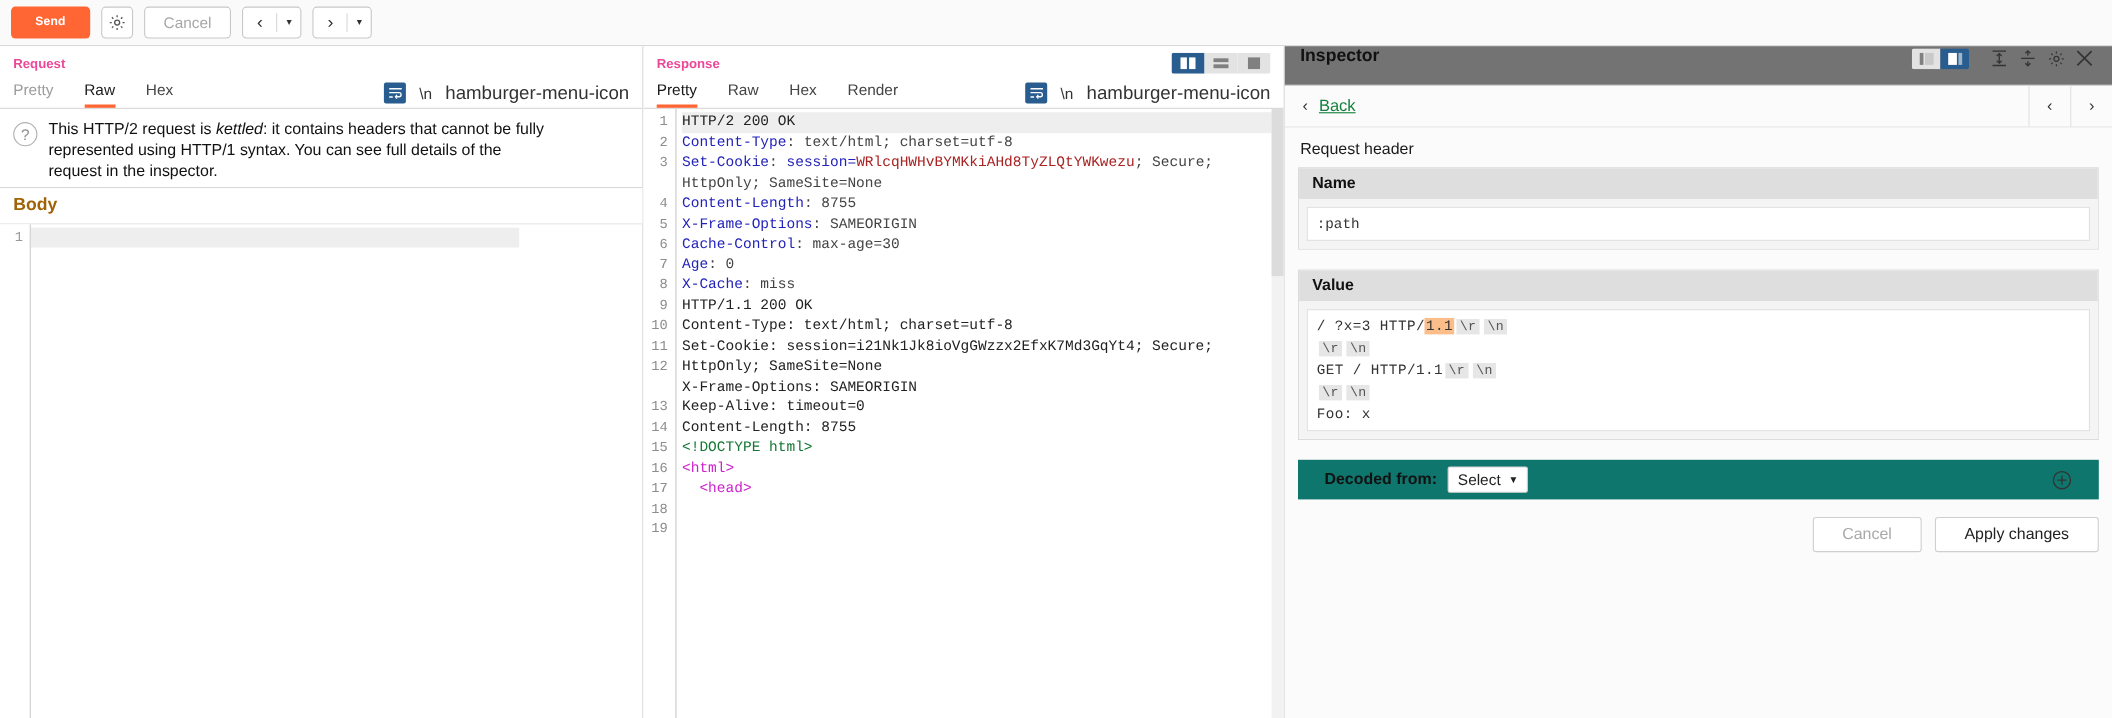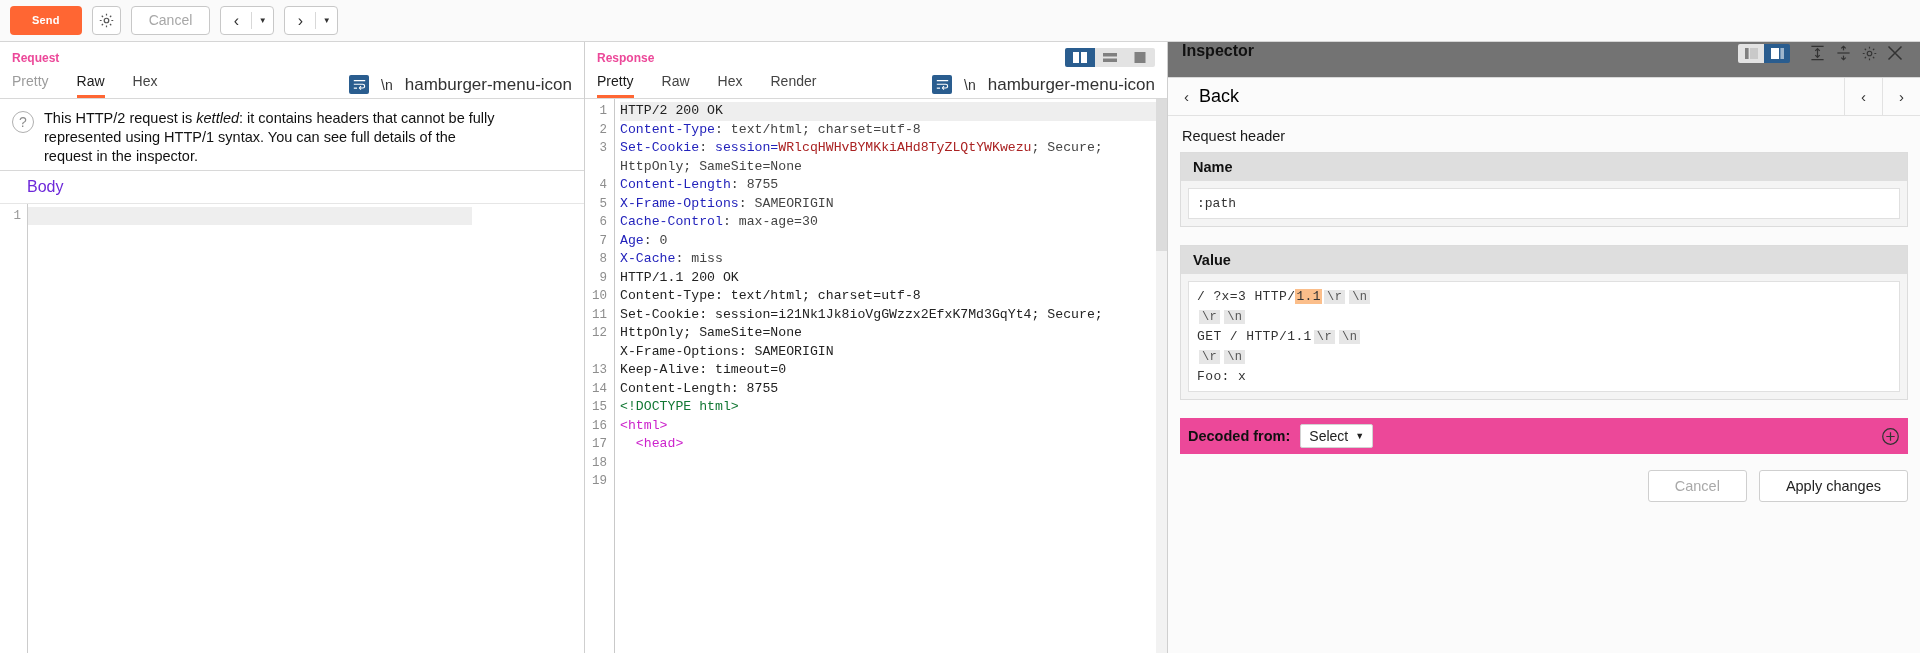--- a/index.html
+++ b/index.html
@@ -107,22 +107,22 @@
   }
   .kettle-body { font-size: 14.5px; line-height: 19px; color: #111; max-width: 455px; }
   .kettle-body em { font-style: italic; }
   .kettle-why { font-weight: bold; margin-top: 14px; font-size: 14.5px; }
   .kettle-list { margin: 7px 0 0 0; padding-left: 22px; }
   .kettle-list li { font-size: 14.5px; line-height: 21px; margin-bottom: 1px; }
   .mono-hl { font-family: "Liberation Mono", monospace; font-size: 12.5px; background: #ededed; padding: 1px 2px; }
 
   .body-header {
     border-top: 1px solid #d8d8d8; border-bottom: 1px solid #e6e6e6;
-    font-size: 16px; font-weight: normal; color: #6d28d9;
-    padding: 7px 0 7px 27px; background: #fff;
+    font-size: 16px; font-weight: bold; color: #a16207;
+    padding: 7px 0 7px 12px; background: #fff;
   }
   .editor { flex: 1; display: flex; min-height: 0; font-family: "Liberation Mono", monospace; font-size: 13px; }
   .gutter {
     width: 28px; min-width: 28px; text-align: right; padding-right: 6px; padding-top: 3px;
     color: #999; border-right: 1px solid #cccccc; background: #fff; font-size: 12.5px; line-height: 18.5px;
   }
   .code { flex: 1; padding-top: 3px; line-height: 18.5px; overflow: hidden; position: relative; }
   .body-first-line { height: 18px; background: #eeeeee; width: 444px; }
 
   
@@ -162,21 +162,21 @@
   .it-btn { width: 26px; height: 19px; display:flex; align-items:center; justify-content:center; cursor:pointer; background:#e3e3e3; }
   .it-btn.sel { background: #2a5d8f; }
   .ia-ic { width: 26px; height: 22px; display: flex; align-items: center; justify-content: center; cursor: pointer; color: #333; }
 
   .insp-subbar {
     display: flex; align-items: center; height: 38px;
     border-bottom: 1px solid #e2e2e2; background: #fbfbfb;
   }
   .back-link { display: flex; align-items: center; gap: 10px; padding-left: 16px; cursor: pointer; }
   .back-chev { font-size: 15px; color: #333; }
-  .back-txt { font-size: 18px; color: #000000; }
+  .back-txt { font-size: 15px; color: #15803d; text-decoration: underline; }
   .insp-nav { margin-left: auto; display: flex; height: 100%; }
   .insp-nav .nb {
     width: 38px; display: flex; align-items: center; justify-content: center;
     border-left: 1px solid #e2e2e2; cursor: pointer; font-size: 15px; color: #333;
   }
 
   .insp-body { flex: 1; overflow: hidden; padding: 0 12px; background: #fbfbfb; position: relative; }
   .insp-label { font-size: 14.5px; color: #1a1a1a; padding: 12px 0 8px 2px; }
   .card { border: 1px solid #dcdcdc; background: #fff; margin-bottom: 18px; }
   .card-head { background: #dedede; font-weight: bold; font-size: 14.5px; color: #111; padding: 6px 12px; }
@@ -184,22 +184,22 @@
   .field {
     background: #fff; border: 1px solid #e0e0e0;
     font-family: "Liberation Mono", monospace; font-size: 13px; color: #333;
     padding: 5px 8px; line-height: 19px;
   }
   .field.multiline { min-height: 86px; letter-spacing: .4px; }
   .esc { background: #e6e6e6; color: #555; padding: 0 3px; margin: 0 2px; font-size: 12px; }
   .hl-orange { background: #fbbe8a; padding: 0 1px; }
 
   .decoded-row {
-    display: flex; align-items: center; background: #ec4899;
-    padding: 6px 8px; margin-top: 8px;
+    display: flex; align-items: center; background: #0f766e;
+    padding: 6px 24px; margin-top: 8px;
   }
   .decoded-label { font-weight: bold; font-size: 14.5px; color: #111; margin-right: 10px; }
   .select-box {
     background: #fff; border: 1px solid #d2d2d2; border-radius: 2px;
     font-size: 14px; padding: 3px 8px; display: flex; align-items: center; gap: 7px; cursor: pointer; color:#222;
   }
   .plus-ic { margin-left: auto; width: 20px; height: 20px; display:flex; align-items:center; justify-content:center; cursor:pointer; }
 
   .btn-row { display: flex; justify-content: flex-end; gap: 12px; padding: 16px 0 0 0; }
   .btn-out {

